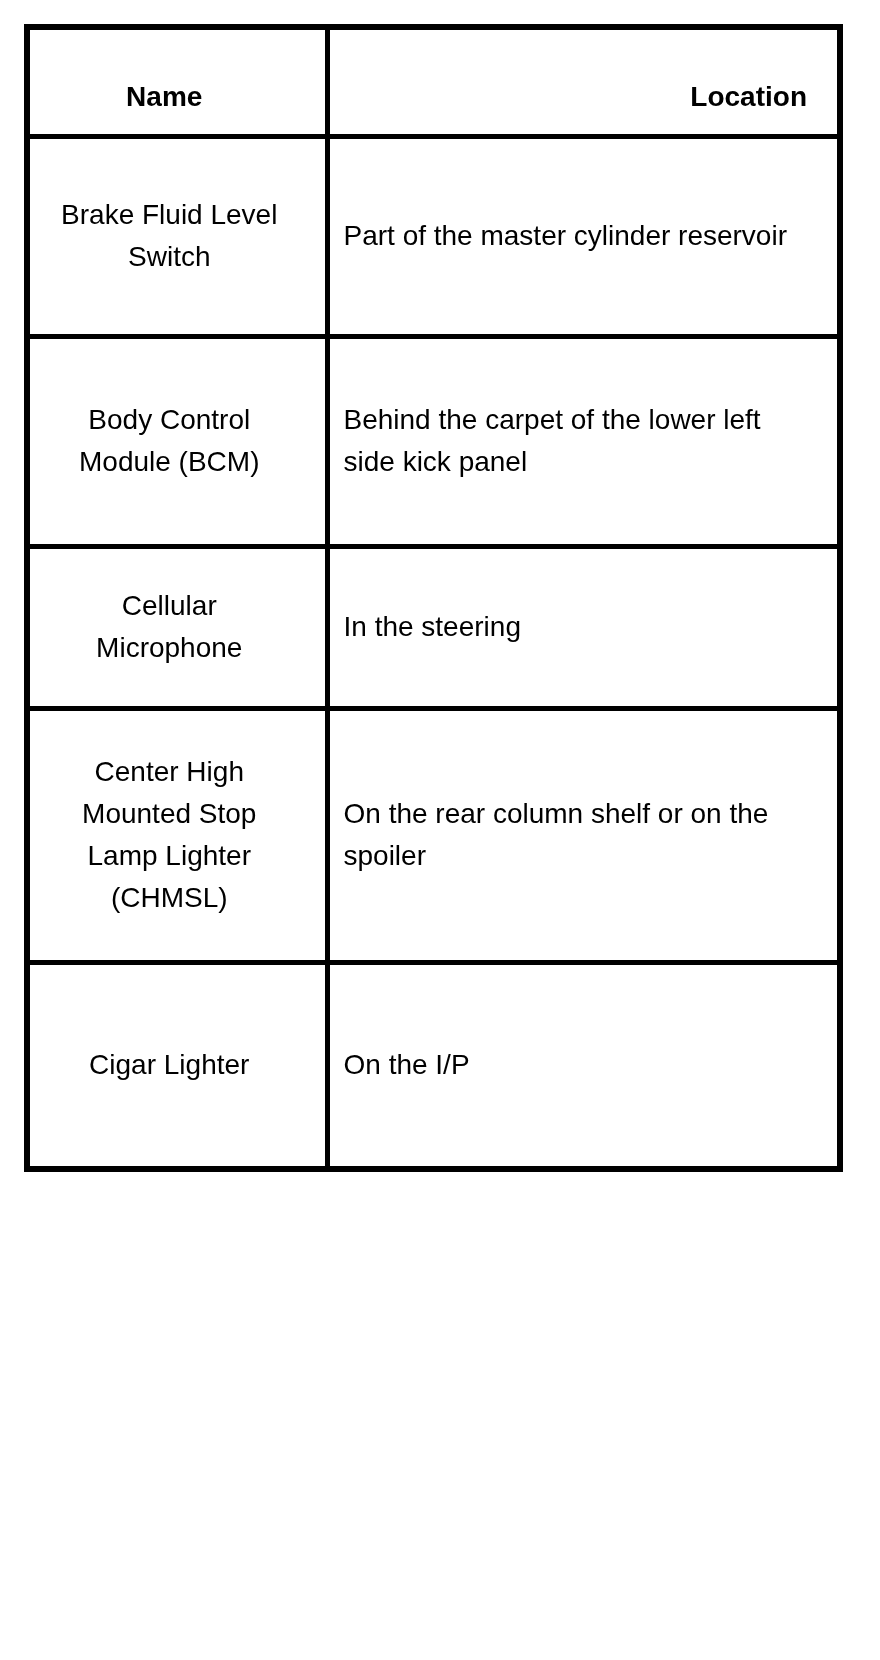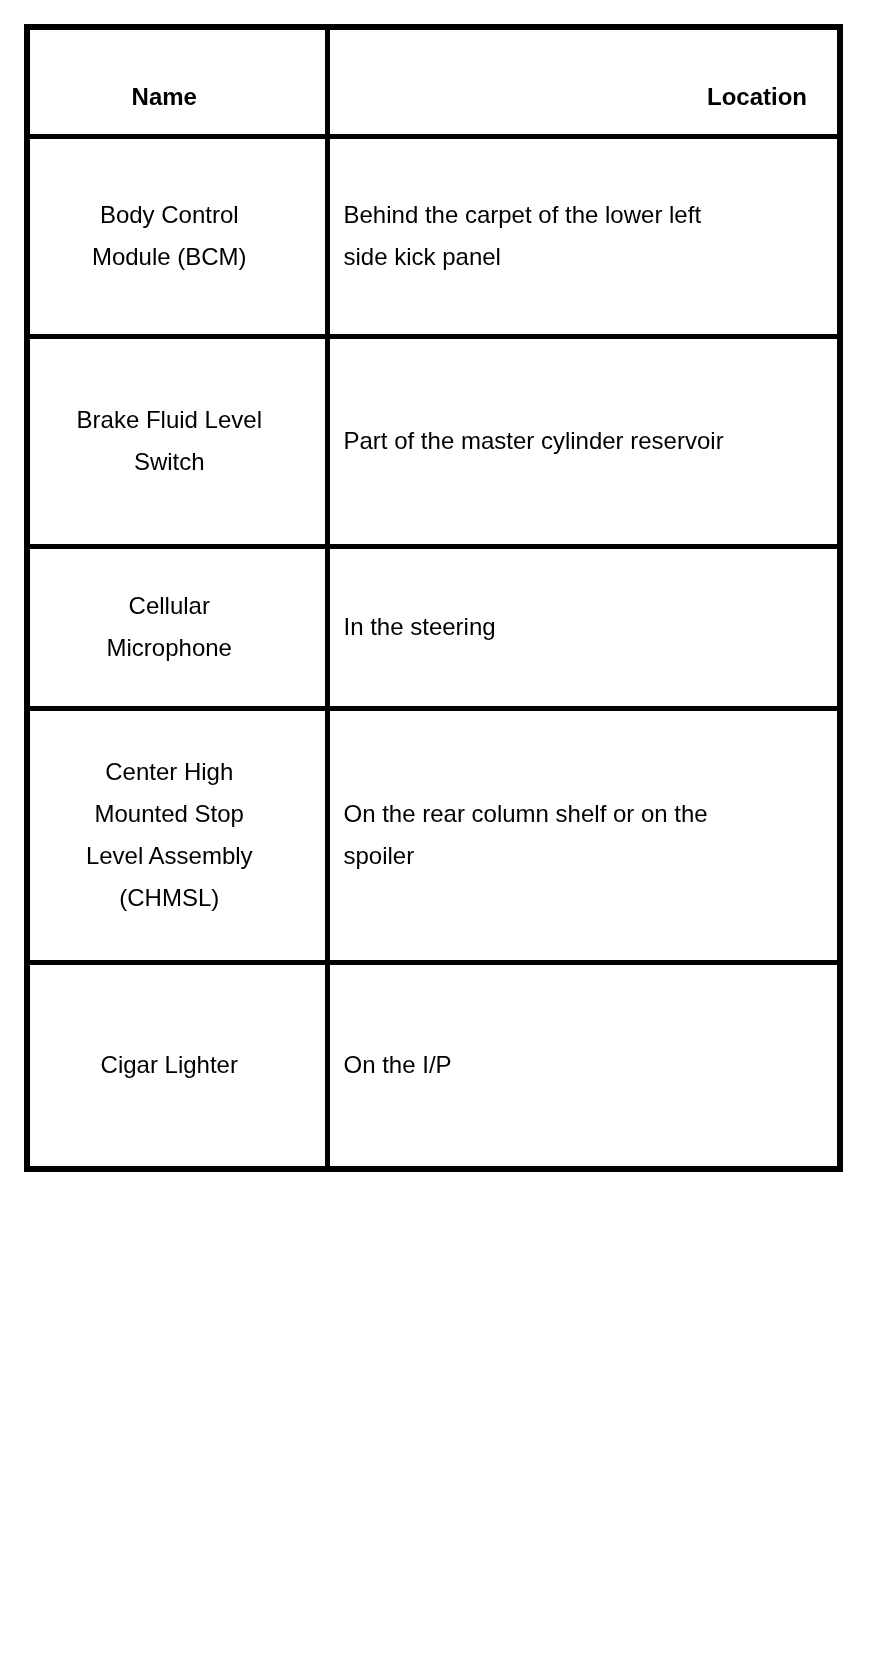--- a/index.html
+++ b/index.html
@@ -22,21 +22,21 @@
     border-collapse: collapse;
     table-layout: fixed;
     background: #ffffff;
     border: 6px solid #000000;
   }
   .component-table th,
   .component-table td {
     border: 5px solid #000000;
     vertical-align: middle;
     white-space: pre-line;
-    font-size: 24px;
+    font-size: 28px;
     line-height: 42px;
   }
   .component-table th {
     font-weight: bold;
   }
   .component-table td {
     font-weight: normal;
   }
   
   .name-col {
@@ -76,39 +76,39 @@
     <col class="c-loc">
   </colgroup>
   <thead>
     <tr>
       <th class="name-col">Name</th>
       <th class="loc-col">Location</th>
     </tr>
   </thead>
   <tbody>
     <tr>
+      <td class="name-col">Brake Fluid Level
+Switch</td>
+      <td class="loc-col">Part of the master cylinder reservoir</td>
+    </tr>
+    <tr>
       <td class="name-col">Body Control
 Module (BCM)</td>
       <td class="loc-col">Behind the carpet of the lower left
 side kick panel</td>
-    </tr>
-    <tr>
-      <td class="name-col">Brake Fluid Level
-Switch</td>
-      <td class="loc-col">Part of the master cylinder reservoir</td>
     </tr>
     <tr>
       <td class="name-col">Cellular
 Microphone</td>
       <td class="loc-col">In the steering</td>
     </tr>
     <tr>
       <td class="name-col">Center High
 Mounted Stop
-Level Assembly
+Lamp Lighter
 (CHMSL)</td>
       <td class="loc-col">On the rear column shelf or on the
 spoiler</td>
     </tr>
     <tr>
       <td class="name-col">Cigar Lighter</td>
       <td class="loc-col">On the I/P</td>
     </tr>
   </tbody>
 </table>

